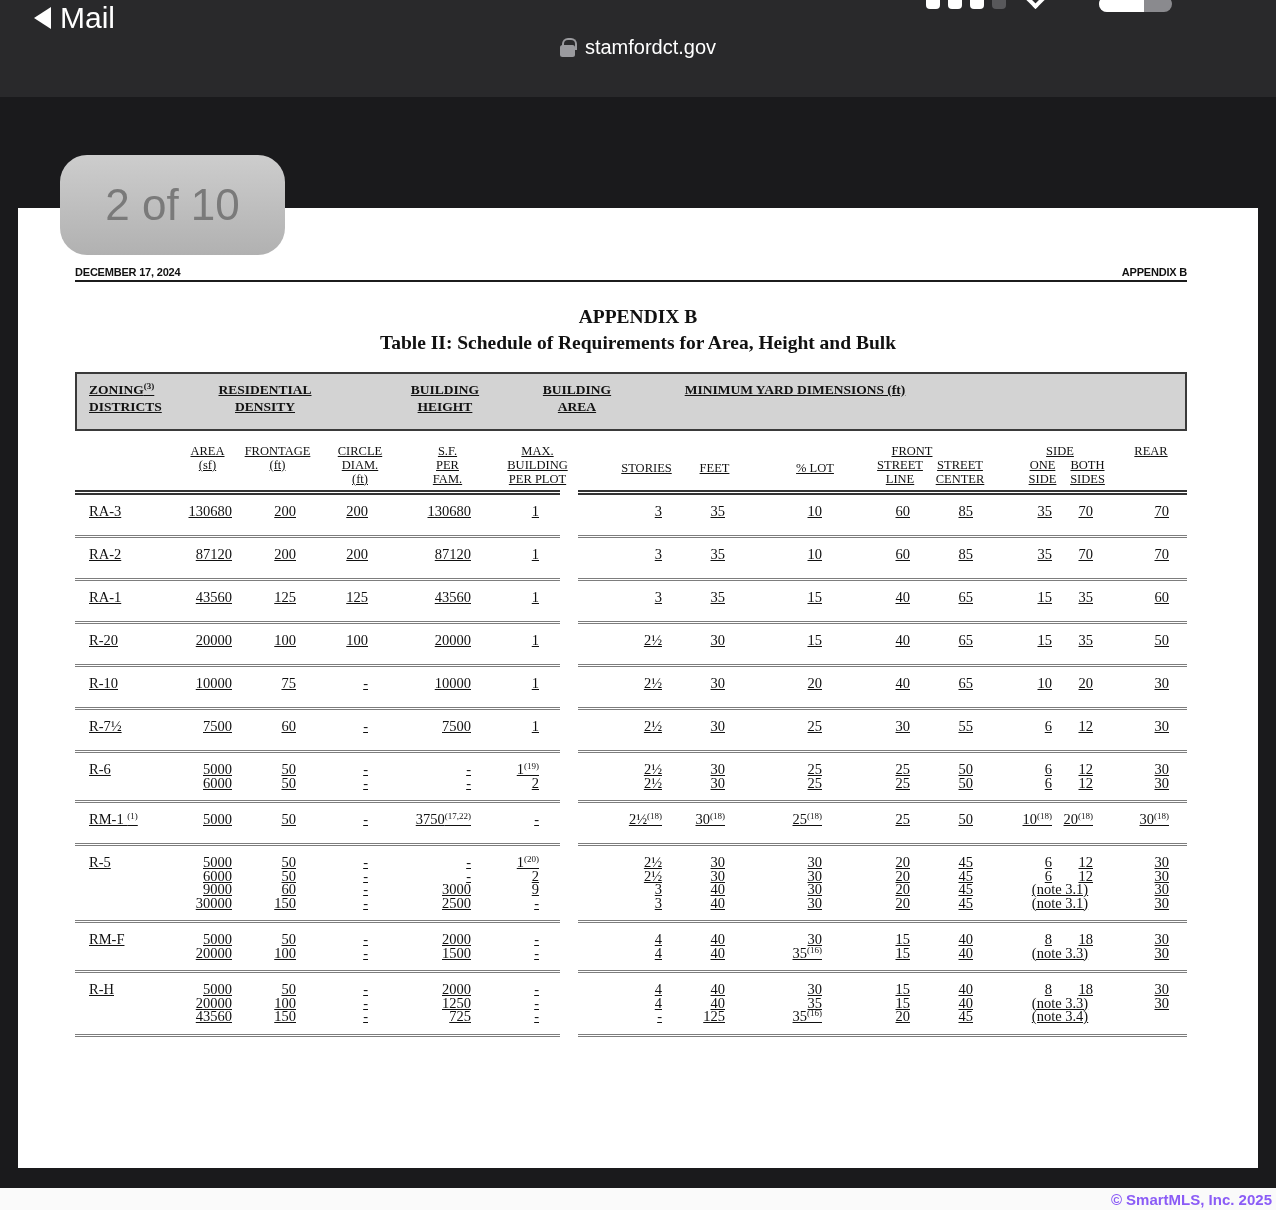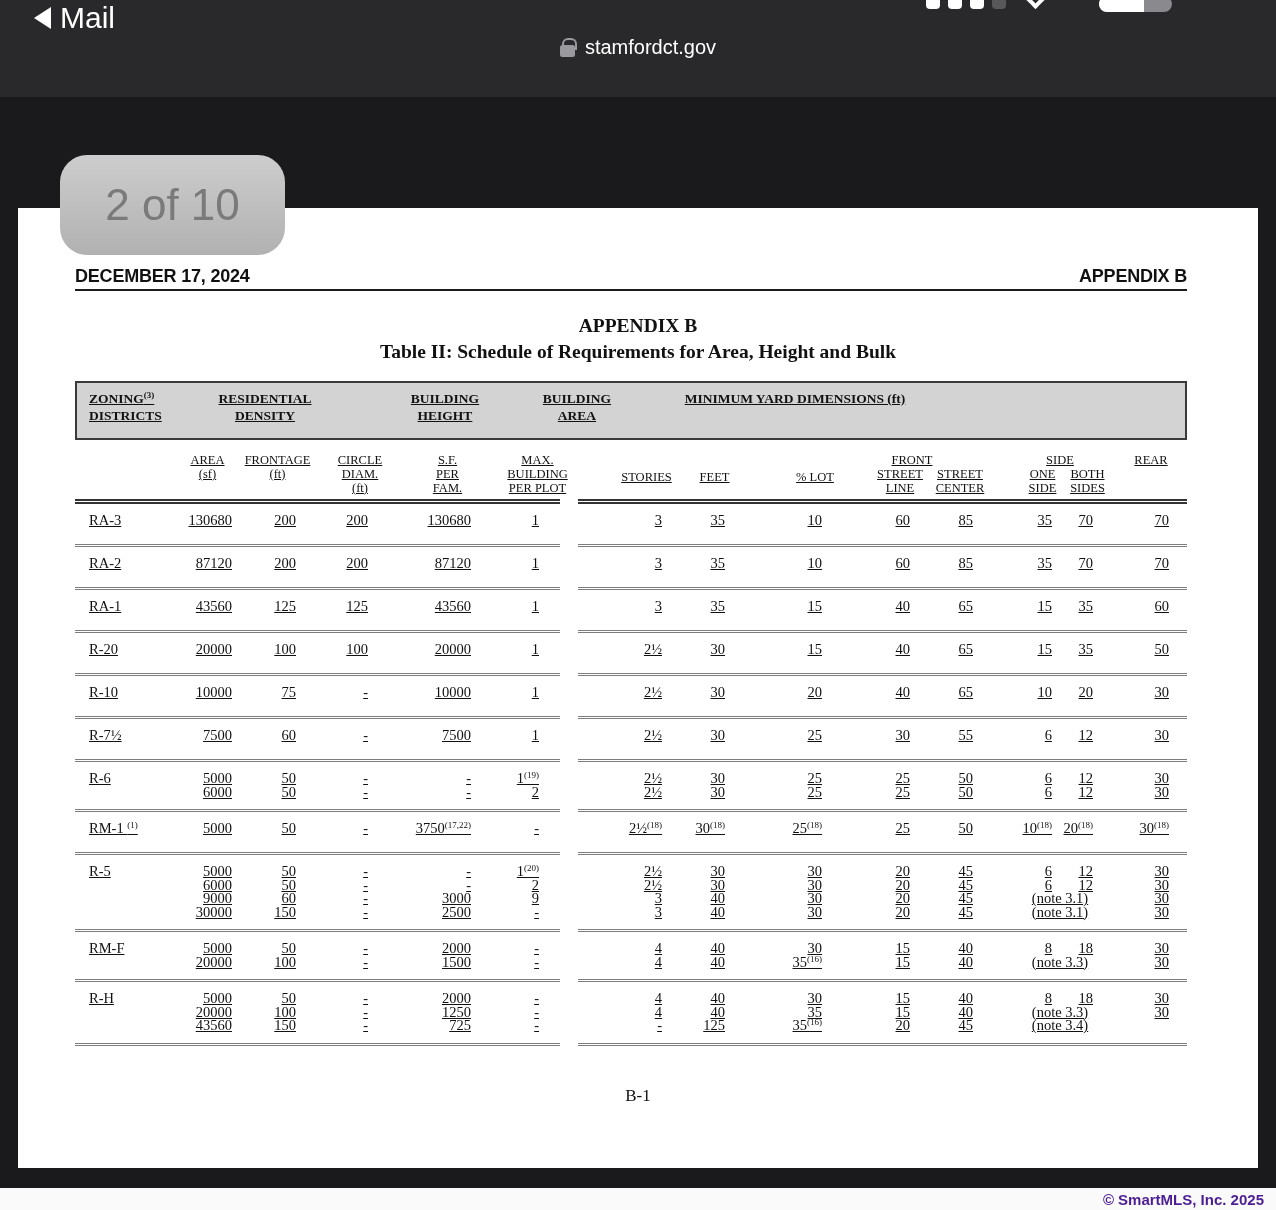--- a/index.html
+++ b/index.html
@@ -31,21 +31,21 @@
   
   .page-badge { position:absolute; left:60px; top:155px; width:225px; height:100px; border-radius:27px;
                 background:linear-gradient(#cdcdcd,#b1b1b1); display:flex; align-items:center;
                 justify-content:center; color:#7a7a7a; font-size:44px; font-weight:500; z-index:5; }
 
   
   .pdf-page { position:absolute; left:18px; top:208px; width:1240px; height:960px; background:#ffffff;
               color:#111; overflow:hidden; }
   .doc-header { margin:58px 71px 0 57px; display:flex; justify-content:space-between; align-items:flex-end;
                 border-bottom:2px solid #1c1c1c; padding-bottom:2px;
-                font-size:18px; font-weight:700; letter-spacing:-0.2px; color:#111; }
+                font-size:11px; font-weight:700; letter-spacing:-0.2px; color:#111; }
   .doc-titles { text-align:center; margin-top:22px; font-family:"Liberation Serif", serif;
                 font-weight:700; font-size:19.5px; line-height:26px; }
 
   .tbl { margin:16px 71px 0 57px; width:1112px; font-family:"Liberation Serif", serif;text-decoration:underline; }
 
   
   .banner { height:59px; background:#d3d3d3; border:2px solid #3a3a3a; display:flex;
             font-weight:700; font-size:13.5px; line-height:17px; padding-top:7px; }
   .banner .g { text-align:center; }
   .g-zoning { width:98px; text-align:left !important; padding-left:12px; }
@@ -95,21 +95,21 @@
   .side-ln{display:flex;}
   .side-ln .s1{width:55px; text-align:right; padding-right:8px;}
   .side-ln .s2{width:55px; text-align:right; padding-right:22px;}
   .side-ln .note{width:110px; text-align:center;}
 
   .doc-footer { text-align:center; margin-top:40px; font-family:"Liberation Serif", serif; font-size:17px; }
 
   
   .bottom-strip { position:absolute; left:0; bottom:0; width:1276px; height:22px; background:#fafafa;
                   display:flex; justify-content:flex-end; align-items:center; }
-  .copyright { color:#4c1d95; font-size:15px; font-weight:700; padding-right:12px; white-space:nowrap; }
+  .copyright { color:#8b5cf6; font-size:15px; font-weight:700; padding-right:4px; white-space:nowrap; }
 </style>
 </head>
 <body>
 
 <div class="topbar">
   <div class="back-btn">
     <span class="back-tri"></span>
     <span>Mail</span>
   </div>
   <div class="urlbar">
@@ -818,18 +818,17 @@
             <div class="ln">30</div>
             <div class="ln">30</div>
             <div class="ln"></div>
           </div>
         </div>
         <div class="sep"></div>
       </div>
 
   </div>
 
-  <div class="doc-footer">B-1</div>
 </div>
 
 <div class="bottom-strip">
   <span class="copyright">© SmartMLS, Inc.  2025</span>
 </div>
 
 </body></html>

